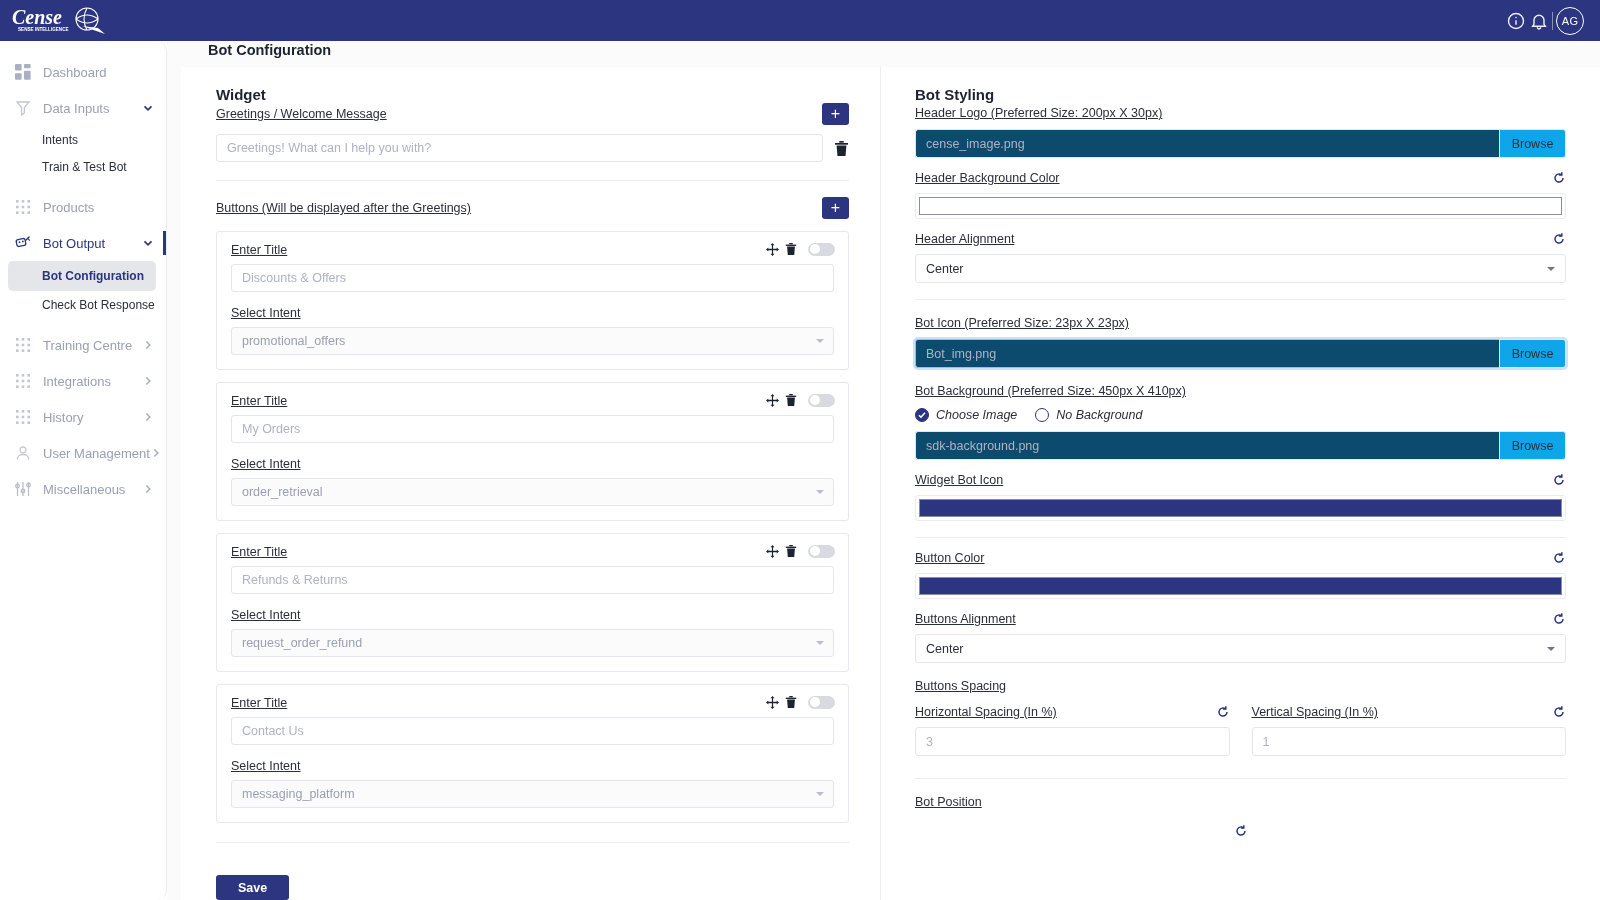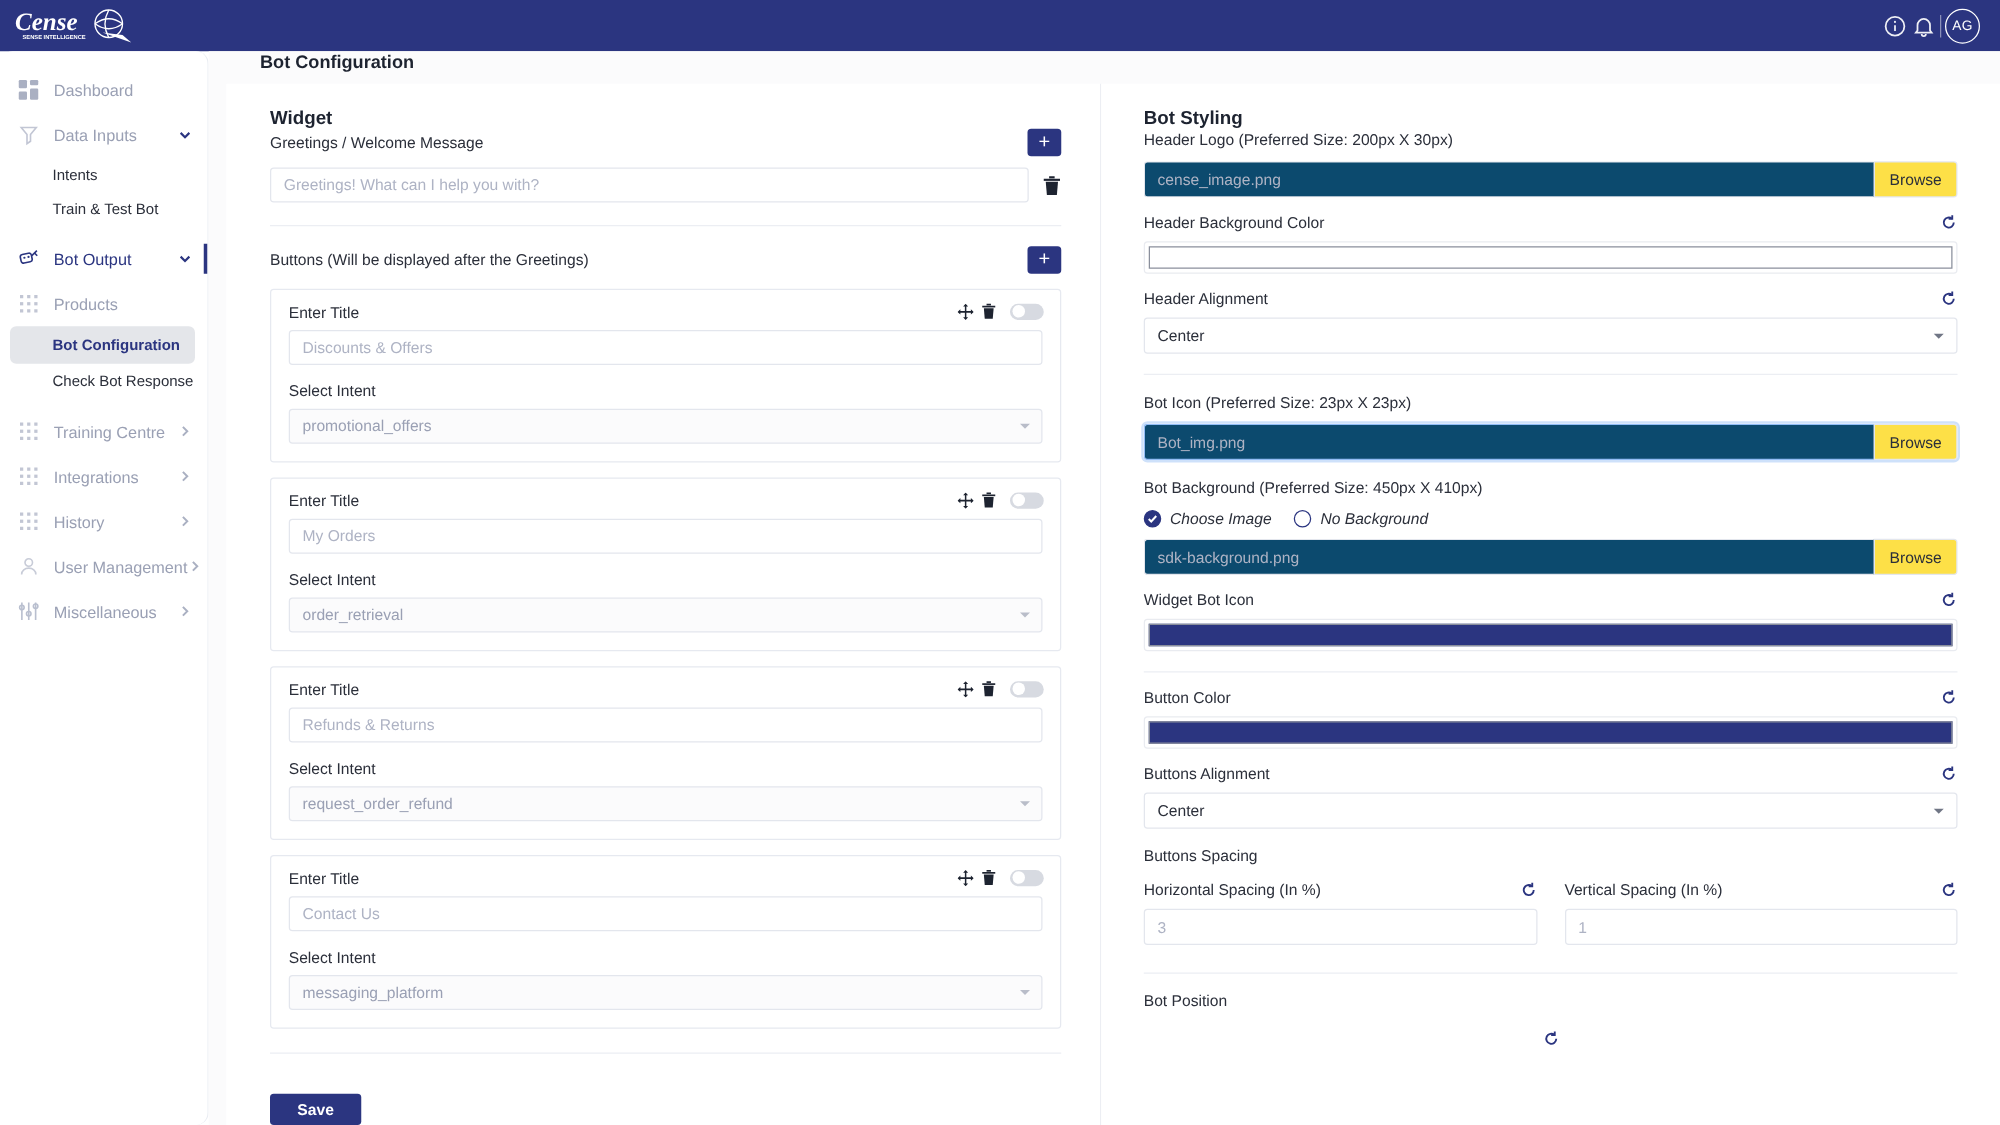--- a/index.html
+++ b/index.html
@@ -93,21 +93,21 @@
     display: flex;
   }
   .panel {
     background: #ffffff;
     position: relative;
   }
   .panel-left  { width: 700px; border-right: 1px solid #eceef3; padding: 19px 31px 0 35px; }
   .panel-right { width: 719px; padding: 19px 34px 0 34px; overflow: hidden; }
 
   .sec-title { font-size: 15px; font-weight: bold; color: #1d2330; margin-bottom: 0; }
-  .field-label { font-size: 12.5px; color: #2b2f3a; }
+  .field-label { font-size: 12.5px; color: #2b2f3a; text-decoration: underline; }
 
   .row-head { display: flex; align-items: center; justify-content: space-between; }
   .plus-btn {
     width: 27px; height: 22px; background: #2b3580; border-radius: 3px;
     color: #fff; font-size: 16px; line-height: 20px; text-align: center;
     cursor: pointer; border: none;
   }
 
   .inp {
     height: 28px; border: 1px solid #e3e6ed; border-radius: 3px;
@@ -172,21 +172,21 @@
   .browse-row { display: flex; margin-top: 8px; }
   .browse-row .fake-input {
     flex: 1 1 auto; height: 29px; border: 1px solid #e3e6ed;
     border-right: none; border-radius: 3px 0 0 3px; background: #0c4a6e;
     font-size: 12.5px; color: #aeb3c4; padding: 0 10px;
     display: flex; align-items: center;
   }
   .browse-row.focused .fake-input { border: 1px solid #93bdf5; border-right: none; }
   .browse-row.focused { box-shadow: 0 0 0 2px rgba(147,189,245,.45); border-radius: 3px; }
   .browse-btn {
-    width: 67px; height: 29px; border: 1px solid #e3e6ed; background: #fde047;
+    width: 67px; height: 29px; border: 1px solid #e3e6ed; background: #0ea5e9;
     border-radius: 0 3px 3px 0; font-size: 12.5px; color: #2b2f3a;
     cursor: pointer; font-family: "Liberation Sans", sans-serif;
   }
   .swatch-wrap {
     margin-top: 8px; height: 26px; border: 1px solid #e9ebf0; border-radius: 3px;
     background: #fff; padding: 3px; cursor: pointer;
   }
   .swatch { width: 100%; height: 100%; border: 1px solid #8a8f9c; }
   .dd {
     margin-top: 8px; height: 29px; border: 1px solid #e3e6ed; border-radius: 3px;
@@ -282,54 +282,54 @@
 
   <div class="nav-sub">
     <span>Intents</span>
   </div>
   <div class="nav-sub">
     <span>Train &amp; Test Bot</span>
   </div>
 
   <div class="nav-gap"></div>
 
-  <div class="nav-row active">
-    <span class="ni">
-      <svg viewBox="0 0 18 18" fill="none" stroke="#2b3580" stroke-width="1.3">
-        <rect x="2.5" y="5" width="9" height="7" rx="2" transform="rotate(-12 7 8.5)"></rect>
-        <path d="M11.5 6.5L15.5 2.5"></path>
-          <path d="M13.6 4.4l2.2 2.2"></path>
-        <circle cx="5.5" cy="8.2" r="0.9" fill="#2b3580" stroke="none"></circle>
-        <circle cx="8.8" cy="7.5" r="0.9" fill="#2b3580" stroke="none"></circle>
-      </svg>
-    </span>
-    <span class="nl">Bot Output</span>
-    <span class="chev">
-      <svg viewBox="0 0 12 12" fill="none" stroke="#2b3580" stroke-width="1.7">
-          <path d="M2.5 4.3L6 7.8l3.5-3.5"></path>
-        </svg>
-    </span>
-    <span class="bar"></span>
-  </div>
-
   <div class="nav-row">
     <span class="ni">
       <svg viewBox="0 0 18 18" fill="#c2c6d4">
         <rect x="2" y="2" width="2.6" height="2.6"></rect>
           <rect x="7.7" y="2" width="2.6" height="2.6"></rect>
           <rect x="13.4" y="2" width="2.6" height="2.6"></rect>
         <rect x="2" y="7.7" width="2.6" height="2.6"></rect>
           <rect x="7.7" y="7.7" width="2.6" height="2.6"></rect>
           <rect x="13.4" y="7.7" width="2.6" height="2.6"></rect>
         <rect x="2" y="13.4" width="2.6" height="2.6"></rect>
           <rect x="7.7" y="13.4" width="2.6" height="2.6"></rect>
           <rect x="13.4" y="13.4" width="2.6" height="2.6"></rect>
       </svg>
     </span>
     <span class="nl">Products</span>
+  </div>
+
+  <div class="nav-row active">
+    <span class="ni">
+      <svg viewBox="0 0 18 18" fill="none" stroke="#2b3580" stroke-width="1.3">
+        <rect x="2.5" y="5" width="9" height="7" rx="2" transform="rotate(-12 7 8.5)"></rect>
+        <path d="M11.5 6.5L15.5 2.5"></path>
+          <path d="M13.6 4.4l2.2 2.2"></path>
+        <circle cx="5.5" cy="8.2" r="0.9" fill="#2b3580" stroke="none"></circle>
+        <circle cx="8.8" cy="7.5" r="0.9" fill="#2b3580" stroke="none"></circle>
+      </svg>
+    </span>
+    <span class="nl">Bot Output</span>
+    <span class="chev">
+      <svg viewBox="0 0 12 12" fill="none" stroke="#2b3580" stroke-width="1.7">
+          <path d="M2.5 4.3L6 7.8l3.5-3.5"></path>
+        </svg>
+    </span>
+    <span class="bar"></span>
   </div>
 
   <div class="nav-sub selected">
     <span>Bot Configuration</span>
   </div>
   <div class="nav-sub">
     <span>Check Bot Response</span>
   </div>
 
   <div class="nav-gap"></div>

